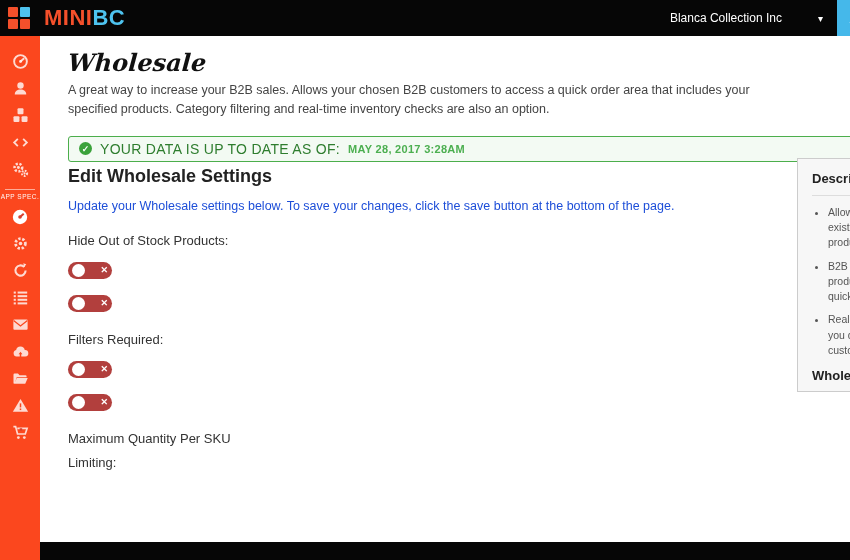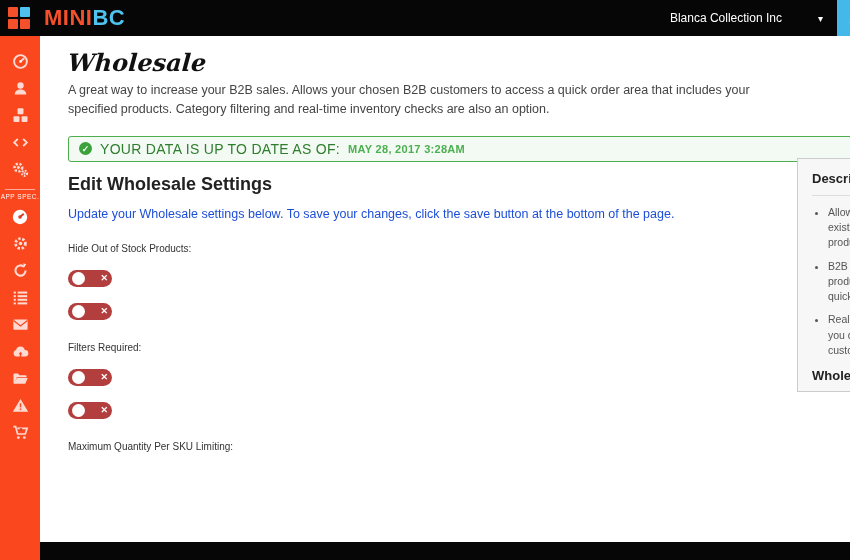--- a/index.html
+++ b/index.html
@@ -33,24 +33,24 @@
   .page-title{font-family:"DejaVu Serif",serif;font-style:italic;font-weight:bold;
     font-size:24px;color:#111;transform:skewX(-4deg);transform-origin:left;}
   .intro{margin-top:4px;max-width:718px;font-size:12.5px;color:#444;line-height:1.55;}
   .status{margin-top:16px;margin-right:-30px;height:24px;background:#F3FAF3;
     border:1px solid #4CAE4C;border-radius:3px;display:flex;align-items:center;
     padding:0 10px;gap:8px;}
   .check-badge{width:13px;height:13px;border-radius:50%;background:#3BA23B;color:#fff;
     font-size:9px;font-weight:bold;display:flex;align-items:center;justify-content:center;}
   .status-label{font-size:14px;font-weight:normal;color:#2E7D2E;letter-spacing:.3px;}
   .status-date{font-size:11px;font-weight:bold;color:#4CAF50;letter-spacing:.3px;}
-  .settings-heading{margin-top:12px;font-size:18px;font-weight:bold;color:#222;}
+  .settings-heading{margin-top:4px;font-size:18px;font-weight:bold;color:#222;}
   .settings-sub{margin-top:12px;font-size:12.5px;color:#1d4ed8;}
   .field{margin-top:16px;}
-  .field-label{font-size:10px;color:#333;width:200px;line-height:24px;margin-bottom:9px;}
+  .field-label{font-size:13px;color:#333;width:200px;line-height:24px;margin-bottom:9px;}
   .toggle{width:36px;height:17px;border-radius:9px;display:flex;align-items:center;
     justify-content:space-between;padding:0 4px;box-sizing:content-box;cursor:pointer;}
   .toggle .knob{width:13px;height:13px;border-radius:50%;background:#fff;}
   .toggle .glyph{color:#fff;font-size:9px;font-weight:bold;line-height:1;}
   .toggle.off{background:#B23F3D;flex-direction:row;}
   
   .panel{position:absolute;top:158px;left:797px;width:250px;background:#F7F7F7;
     border:1px solid #CCC;padding:12px 14px;box-sizing:border-box;z-index:10;height:234px;overflow:hidden;}
   .panel h3{margin:0;font-size:13px;color:#222;}
   .panel hr{border:none;border-top:1px solid #DDD;margin:9px 0;}

